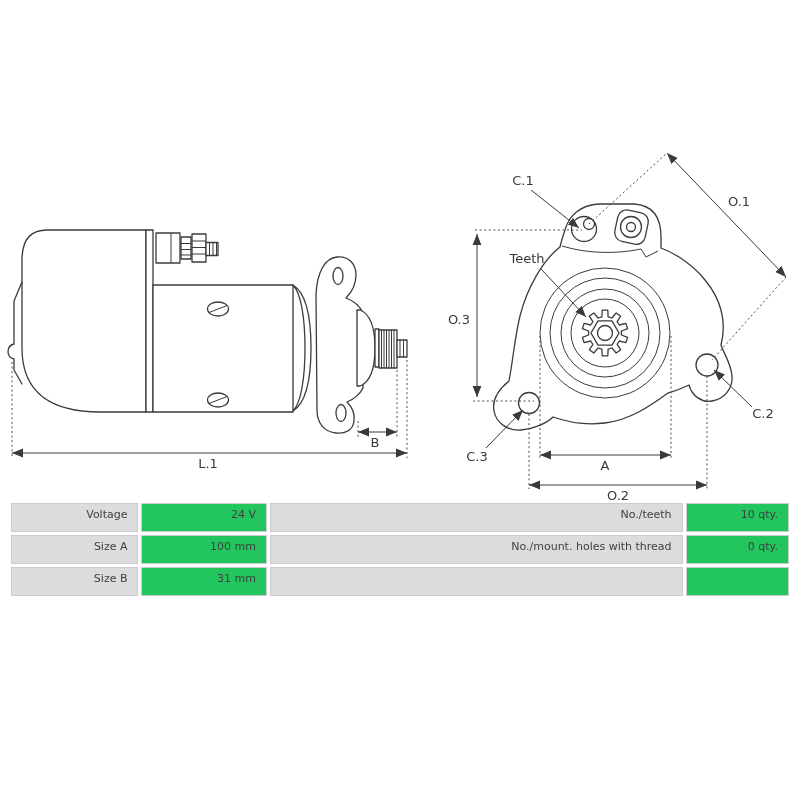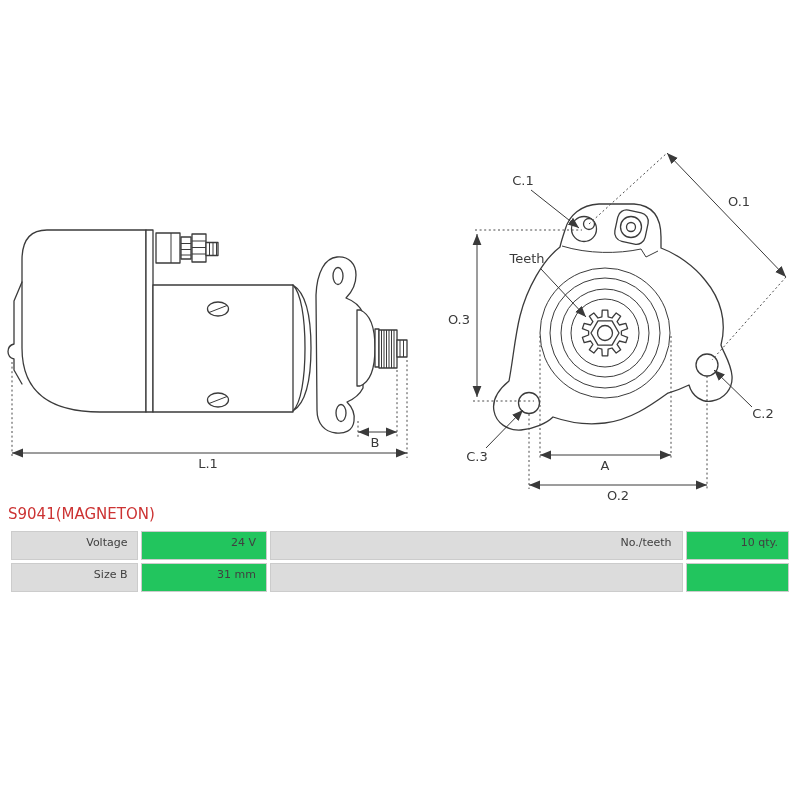--- a/index.html
+++ b/index.html
@@ -168,37 +168,42 @@
       <text class="lbl" x="477" y="461" text-anchor="middle">C.3</text>
       <line class="dim" x1="486" y1="448" x2="523" y2="410" marker-end="url(#arr)"></line>
     </g>
     <g>
       <text class="lbl" x="763" y="418" text-anchor="middle">C.2</text>
       <line class="dim" x1="752" y1="407" x2="714" y2="370" marker-end="url(#arr)"></line>
     </g>
   </g>
 </svg>
 
-<h1 class="title">S9041(MAGNETON)</h1>
 
 <table class="spec">
   <colgroup>
     <col style="width:127px">
         <col style="width:125px">
         <col style="width:411px">
         <col style="width:103px">
   </colgroup>
   <tbody>
     <tr>
       <td class="lab">Voltage</td>
       <td class="val">24 V</td>
       <td class="lab">No./teeth</td>
       <td class="val">10 qty.</td>
     </tr>
     <tr>
+      <td class="lab">Size A</td>
+      <td class="val">100 mm</td>
+      <td class="lab">No./mount. holes with thread</td>
+      <td class="val">0 qty.</td>
+    </tr>
+    <tr>
       <td class="lab">Size B</td>
       <td class="val">31 mm</td>
       <td class="lab"></td>
       <td class="val"></td>
     </tr>
   </tbody>
 </table>
 </div>
 
 </body></html>

